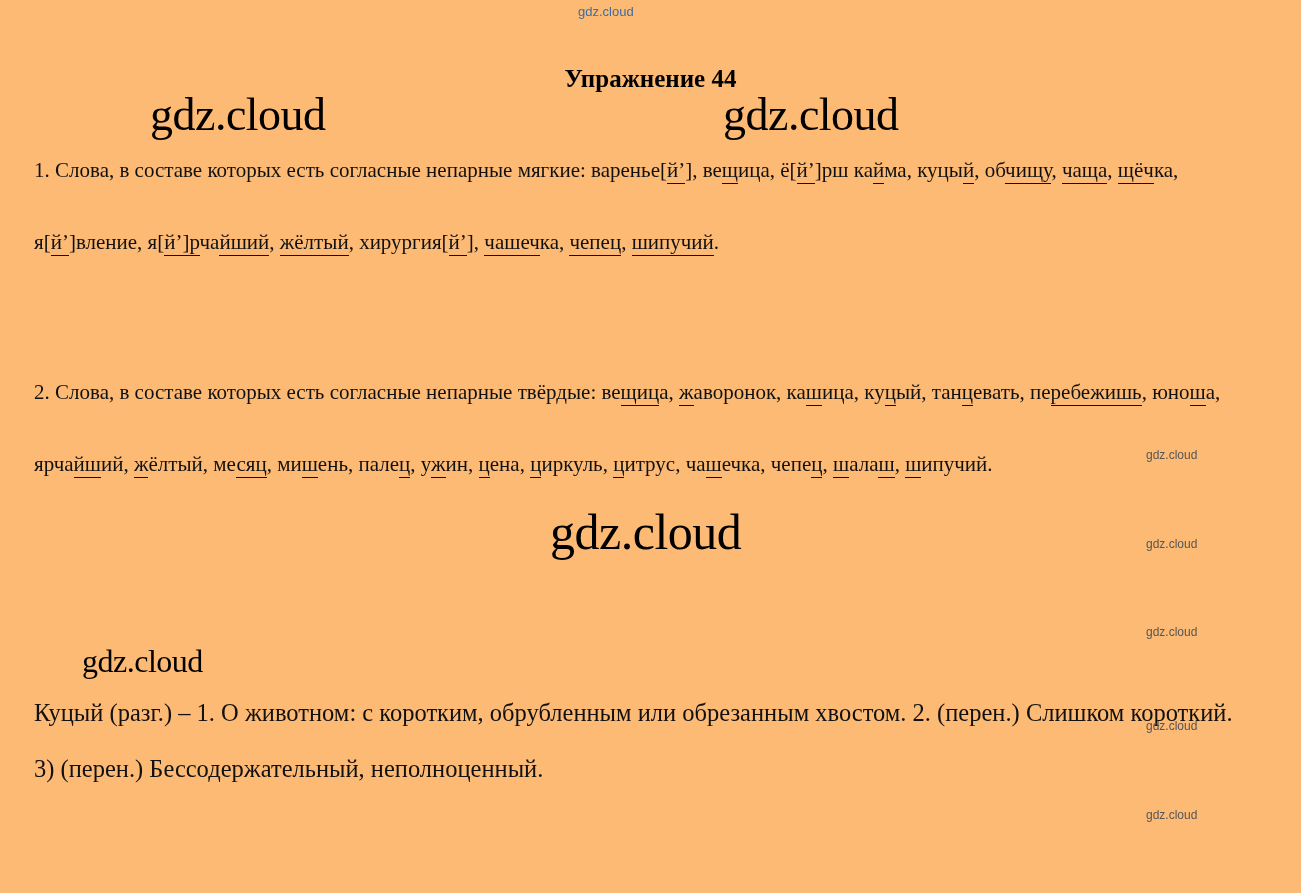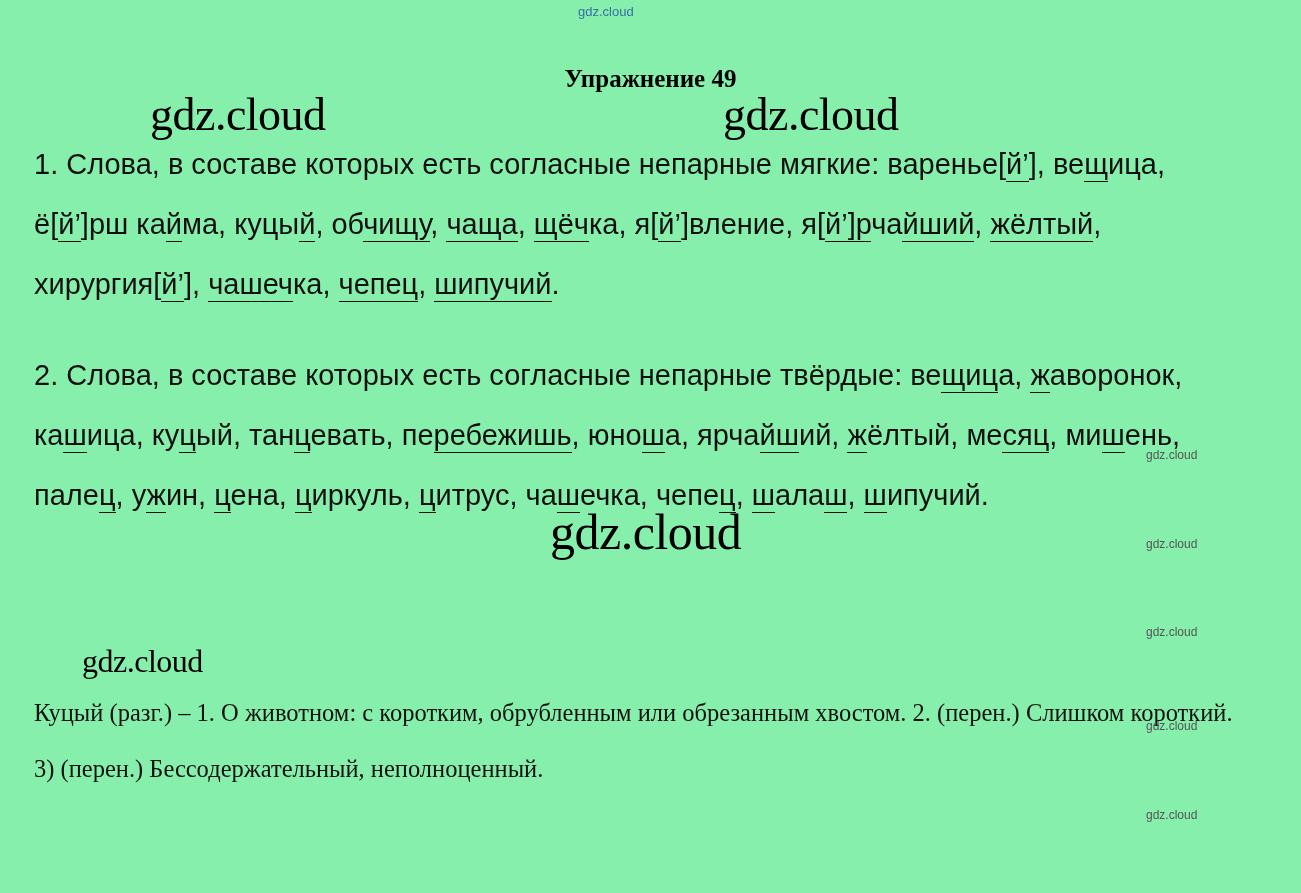--- a/index.html
+++ b/index.html
@@ -9,21 +9,21 @@
   }
   body {
     font-family: "Liberation Sans", sans-serif;
     color: #000000;
   }
   #page {
     position: relative;
     width: 1301px;
     height: 893px;
     overflow: hidden;
-    background: #86efac;
+    background: #fdba74;
   }
 
   
   .wm {
     position: absolute;
     font-family: "Liberation Serif", serif;
     color: #000000;
     white-space: nowrap;
     pointer-events: none;
   }
@@ -63,27 +63,27 @@
     text-align: center;
     font-family: "Liberation Serif", serif;
     font-weight: bold;
     font-size: 25px;
   }
 
   .body-text {
     position: absolute;
     left: 34px;
     width: 1200px;
-    font-family: Liberation Sans, sans-serif;
-    font-size: 29px;
-    line-height: 60px;
+    font-family: Liberation Serif, serif;
+    font-size: 21px;
+    line-height: 72px;
     color: #111111;
   }
   .block1 { top: 134px; }
-  .block2 { top: 345px; }
+  .block2 { top: 356px; }
   .block3 {
     top: 685px;
     font-family: Liberation Serif, serif;
     font-size: 24.5px;
     line-height: 56px;
   }
 
   u.mk {
     text-decoration: none;
     border-bottom: 1.6px solid #111111;
@@ -91,21 +91,21 @@
   }
   .para { margin: 0; }
 </style>
 </head>
 <body>
 
 <div id="page">
 
   <div class="wm wm-top">gdz.cloud</div>
 
-  <h1 class="title">Упражнение 49</h1>
+  <h1 class="title">Упражнение 44</h1>
 
   <div class="wm wm-big wm-b1">gdz.cloud</div>
   <div class="wm wm-big wm-b2">gdz.cloud</div>
 
   <div class="body-text block1">
     <p class="para">1. Слова, в составе которых есть согласные непарные мягкие: варенье[<u class="mk">й’</u>], ве<u class="mk">щ</u>ица, ё[<u class="mk">й’</u>]рш ка<u class="mk">й</u>ма, куцы<u class="mk">й</u>, об<u class="mk">чищу</u>, <u class="mk">чаща</u>, <u class="mk">щёч</u>ка, я[<u class="mk">й’</u>]вление, я[<u class="mk">й’</u><u class="mk">]р</u>ча<u class="mk">йший</u>, <u class="mk">жёлтый</u>, хирургия[<u class="mk">й’</u>], <u class="mk">чашеч</u>ка, <u class="mk">чепец</u>, <u class="mk">шипучий</u>.</p>
   </div>
 
   <div class="body-text block2">
     <p class="para">2. Слова, в составе которых есть согласные непарные твёрдые: ве<u class="mk">щиц</u>а, <u class="mk">ж</u>аворонок, ка<u class="mk">ш</u>ица, ку<u class="mk">ц</u>ый, тан<u class="mk">ц</u>евать, пе<u class="mk">ребежишь</u>, юно<u class="mk">ш</u>а, ярча<u class="mk">йш</u>ий, <u class="mk">ж</u>ёлтый, ме<u class="mk">сяц</u>, ми<u class="mk">ш</u>ень, пале<u class="mk">ц</u>, у<u class="mk">ж</u>ин, <u class="mk">ц</u>ена, <u class="mk">ц</u>иркуль, <u class="mk">ц</u>итрус, ча<u class="mk">ш</u>ечка, чепе<u class="mk">ц</u>, <u class="mk">ш</u>ала<u class="mk">ш</u>, <u class="mk">ш</u>ипучий.</p>

